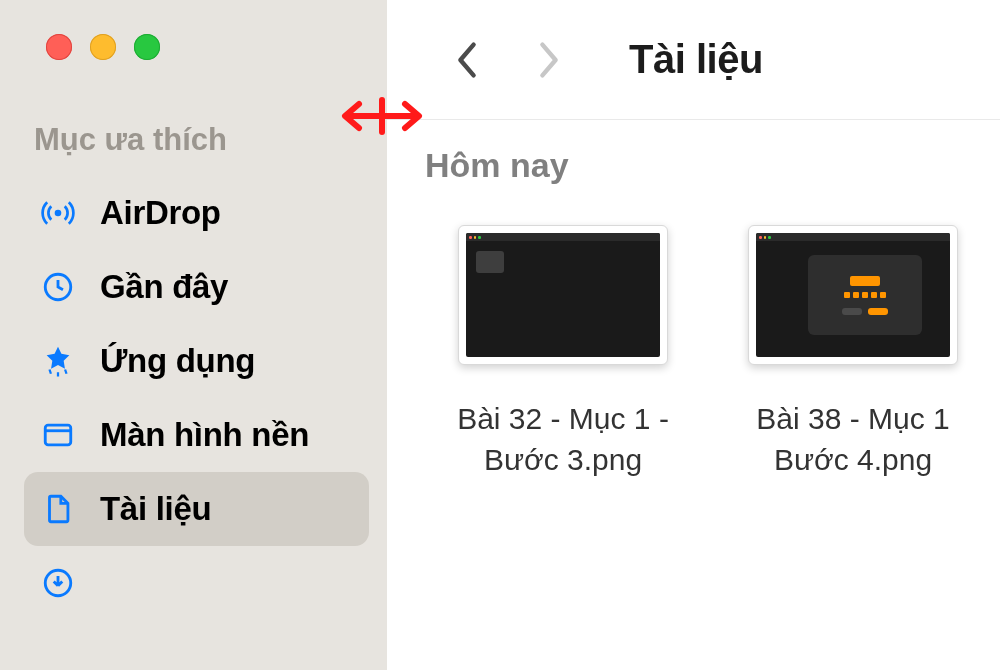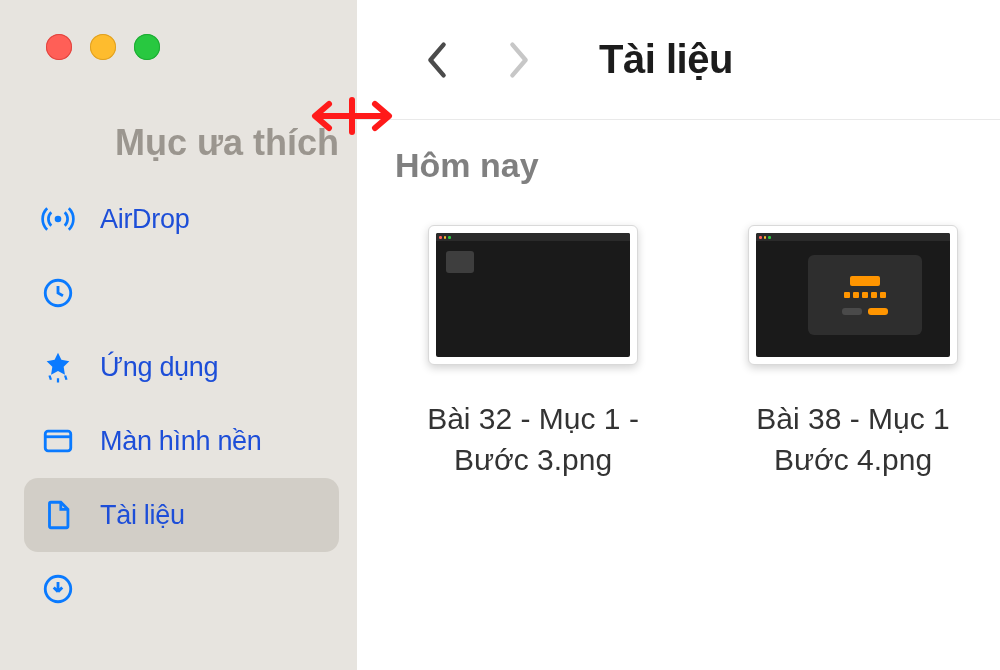--- a/index.html
+++ b/index.html
@@ -4,36 +4,36 @@
 <style>
   * { box-sizing: border-box; margin: 0; padding: 0; }
   html, body { width: 1000px; height: 670px; overflow: hidden; font-family: -apple-system, "Helvetica Neue", Arial, sans-serif; }
   .window { display: flex; width: 100%; height: 100%; background: #fff; }
   .sidebar { width: 435px; height: 100%; background: #e7e4df; padding: 34px 18px 0 24px; position: relative; }
   .traffic { display: flex; gap: 18px; margin-left: 22px; margin-bottom: 62px; }
   .tl { width: 26px; height: 26px; border-radius: 50%; }
   .tl.red   { background: #ff5f57; box-shadow: inset 0 0 0 1px #e04540; }
   .tl.yellow{ background: #febc2e; box-shadow: inset 0 0 0 1px #dfa023; }
   .tl.green { background: #28c840; box-shadow: inset 0 0 0 1px #1eab34; }
-  .section-title { color: #9b968f; font-size: 36px; font-weight: 600; margin-left: 10px; margin-bottom: 18px; text-align: right; }
+  .section-title { color: #9b968f; font-size: 31px; font-weight: 600; margin-left: 10px; margin-bottom: 18px; }
   .sb-item { display:flex; align-items:center; height:74px; padding:0 14px; border-radius:14px; cursor:pointer; }
   .sb-item.selected { background:#d2cec7; }
   .sb-icon { width:40px; height:40px; display:flex; align-items:center; justify-content:center; color:#0a7aff; margin-right:22px; }
-  .sb-label { font-size:27px; color:#1d4ed8; font-weight:400; letter-spacing:-0.3px; }
+  .sb-label { font-size:33px; color:#000000; font-weight:700; letter-spacing:-0.3px; }
 
   .main { flex:1; height:100%; background:#fff; display:flex; flex-direction:column; }
   .toolbar { height:120px; display:flex; align-items:center; padding-left:58px; border-bottom:1px solid #e9e9e9; }
   .nav-btn { width:44px; height:44px; display:flex; align-items:center; justify-content:center; margin-right:38px; }
   .nav-btn.back svg { stroke:#4b4b4b; }
   .nav-btn.fwd  svg { stroke:#c7c7c7; }
   .title { font-size:40px; font-weight:700; color:#1c1c1c; margin-left:20px; letter-spacing:-0.5px; }
 
   .content { flex:1; padding:26px 21px 0 34px; overflow:hidden; }
   .group-head { font-size:34px; font-weight:700; color:#808080; margin-bottom:40px; margin-left:4px; }
-  .grid { display:flex; gap:68px; margin-left:16px; }
+  .grid { display:flex; gap:38px; margin-left:16px; }
   .file { width:252px; display:flex; flex-direction:column; align-items:center; }
   .thumb { width:210px; height:140px; border:1px solid #d9d9d9; border-radius:6px; box-shadow:0 3px 8px rgba(0,0,0,0.18); background:#fff; display:flex; align-items:center; justify-content:center; margin-bottom:34px; padding:7px; }
   .shot { width:100%; height:100%; background:#1a1a1a; border-radius:2px; position:relative; overflow:hidden;}
   .shot .bar { position:absolute; top:0; left:0; right:0; height:8px; background:#2a2a2a;}
   .shot .dots{ position:absolute; top:3px; left:3px; display:flex; gap:2px;}
   .shot .dots i{ width:2.5px; height:2.5px; border-radius:50%; background:#ff5f57;}
   .shot .dots i:nth-child(2){background:#febc2e;}
   .shot .dots i:nth-child(3){background:#28c840;}
   .shot.v1 .blk{ position:absolute; top:18px; left:10px; width:28px; height:22px; background:#3e3e3e; border-radius:3px;}
   .shot.v2 .card{ position:absolute; top:22px; left:52px; right:28px; bottom:22px; background:#2e2e2e; border-radius:6px; display:flex; flex-direction:column; align-items:center; justify-content:center; gap:6px;}
@@ -74,20 +74,21 @@
       <span class="sb-label">AirDrop</span>
     </div>
 
     <div class="sb-item">
       <span class="sb-icon">
         <svg viewBox="0 0 24 24" width="34" height="34" fill="none" stroke="currentColor" stroke-width="2">
           <circle cx="12" cy="12" r="9"></circle>
             <path d="M12 7v5l3.5 2"></path>
         </svg>
       </span>
+      <span class="sb-label">Gần đây</span>
     </div>
 
     <div class="sb-item">
       <span class="sb-icon">
         <svg viewBox="0 0 24 24" width="34" height="34" fill="currentColor">
           <path d="M12 2l2.4 4.9L20 8l-4 3.9.9 5.5L12 14.8 7.1 17.4 8 11.9 4 8l5.6-1.1L12 2z"></path>
           <path d="M6 18l1 3m10-3l1 3m-6-1v3" stroke="currentColor" stroke-width="1.6" fill="none"></path>
         </svg>
       </span>
       <span class="sb-label">Ứng dụng</span>

